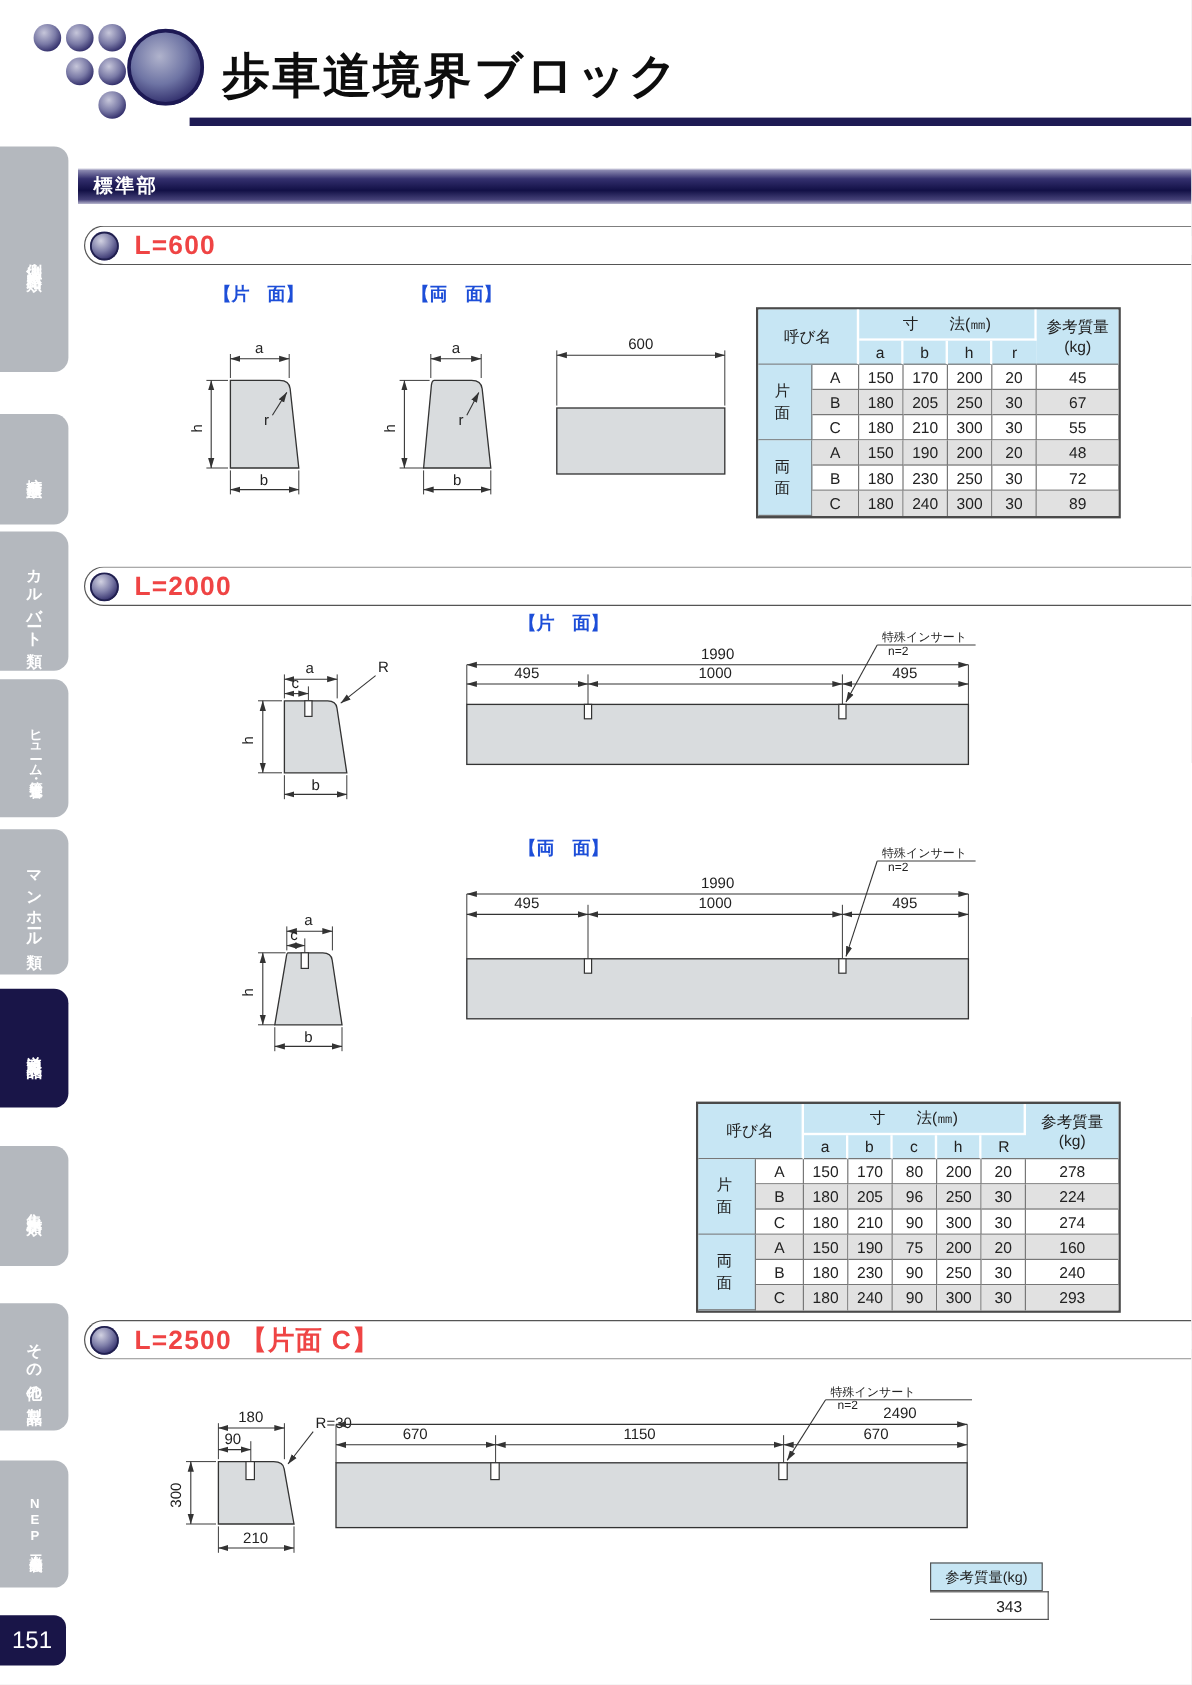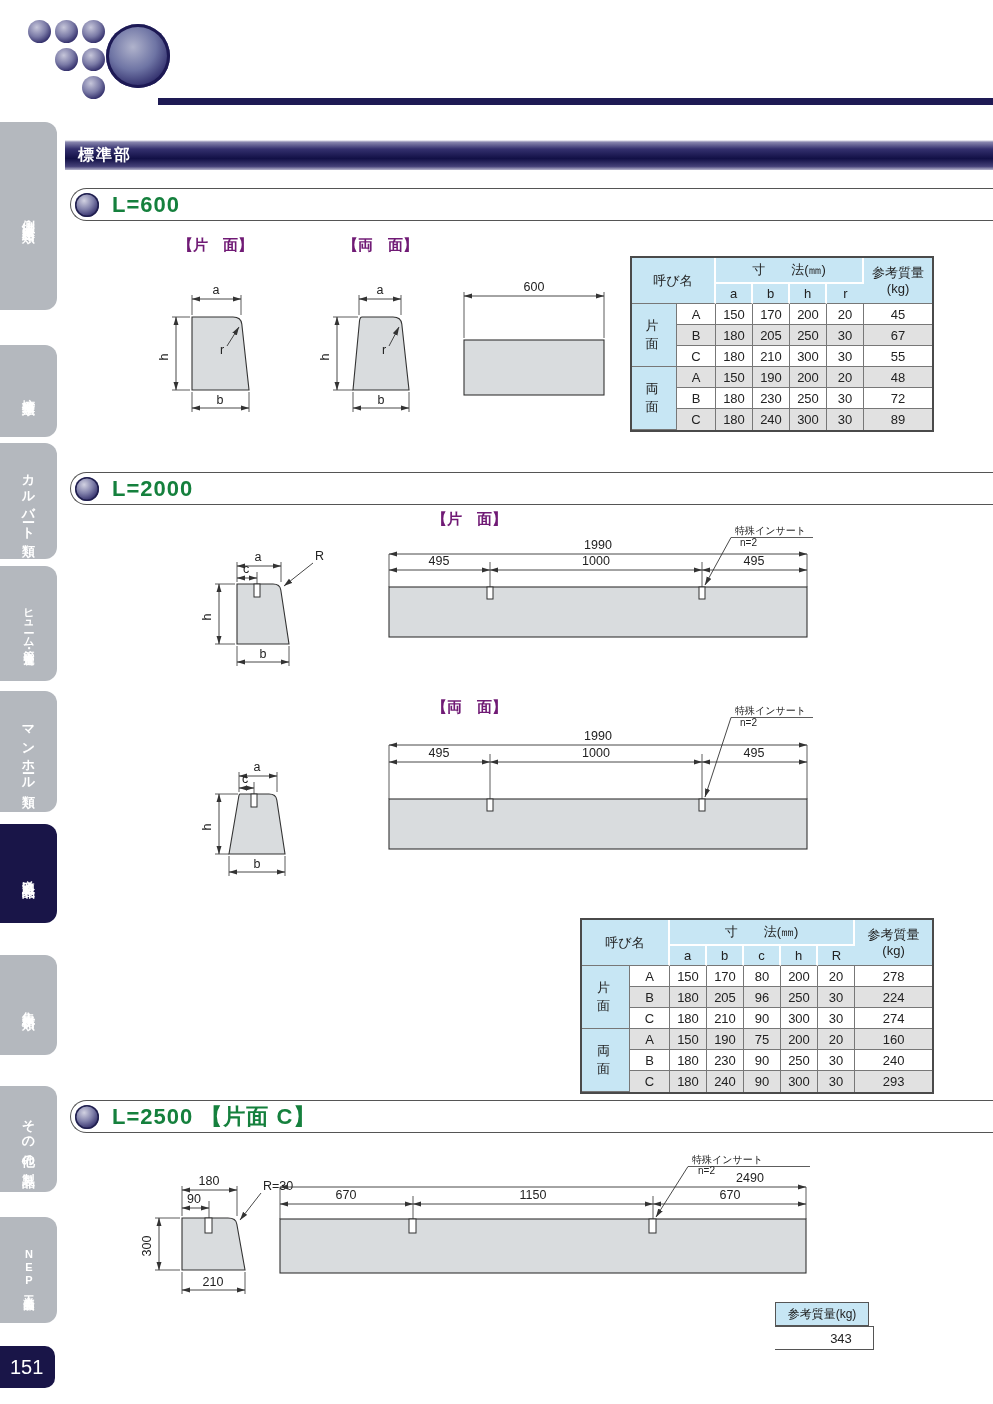--- a/index.html
+++ b/index.html
@@ -19,33 +19,33 @@
   .band{position:absolute;left:65px;right:0;top:140px;height:30px;
     background:linear-gradient(180deg,#ffffff 0%,#8886ae 7%,#34306e 30%,#121046 62%,#454178 88%,#b9b8cf 100%);
     display:flex;align-items:center;}
   .band span{color:#fff;font-size:16px;font-weight:bold;padding-left:13px;letter-spacing:2px;}
   
   .sec-head{position:absolute;left:70px;right:0;height:33px;border:1px solid #555;border-right:none;
     border-radius:17px 0 0 17px;display:flex;align-items:center;background:#fff;box-sizing:border-box;}
   .sphere{width:24px;height:24px;border-radius:50%;margin-left:4px;flex:0 0 auto;
     background:radial-gradient(circle at 38% 32%, #d2d2e2 0%, #8080aa 40%, #2a2664 78%, #131048 100%);
     box-shadow:inset 0 0 0 1.5px #21204f;}
-  .sec-title{margin-left:13px;font-size:22px;font-weight:bold;color:#15803d;letter-spacing:1px;white-space:nowrap;}
+  .sec-title{margin-left:13px;font-size:22px;font-weight:bold;color:#ef4444;letter-spacing:1px;white-space:nowrap;}
   
   .tab{position:absolute;left:0;width:57px;background:#b4b8be;border-radius:0 12px 12px 0;
     display:flex;align-items:center;justify-content:center;}
   .tab span{writing-mode:vertical-rl;text-orientation:upright;color:#fff;font-size:13px;
     font-weight:bold;letter-spacing:2px;line-height:1;}
   .tab.small span{font-size:11px;letter-spacing:1px;}
   .tab.active{background:#191548;}
   #page-num{position:absolute;left:0;top:1346px;width:55px;height:42px;background:#191548;
     border-radius:0 10px 10px 0;display:flex;align-items:center;color:#fff;font-size:20px;padding-left:10px;
     box-sizing:border-box;}
   
-  .dlabel{position:absolute;font-size:15px;font-weight:bold;color:#701a75;white-space:nowrap;}
+  .dlabel{position:absolute;font-size:15px;font-weight:bold;color:#1d4ed8;white-space:nowrap;}
   
   .tbl{position:absolute;border-collapse:separate;border-spacing:0;border:2px solid #4a4a4a;
     table-layout:fixed;background:#fff;}
   .tbl td{border-right:1px solid #777;border-bottom:1px solid #777;text-align:center;
     vertical-align:middle;font-size:13px;color:#222;padding:0;overflow:hidden;}
   .tbl tr td:last-child{border-right:none;}
   .tbl tr.last td{border-bottom:none;}
   .tbl td.hd{background:#c7e6f4;}
   .tbl td.hdw{border-right:2px solid #fff;}
   .tbl td.hdwb{border-bottom:2px solid #fff;}
@@ -87,20 +87,21 @@
 
   <div class="abs" style="left:0;top:0;width:180px;height:110px;">
     <span class="circle-s" style="left:28px;top:20px;"></span>
     <span class="circle-s" style="left:55px;top:20px;"></span>
     <span class="circle-s" style="left:82px;top:20px;"></span>
     <span class="circle-s" style="left:55px;top:48px;"></span>
     <span class="circle-s" style="left:82px;top:48px;"></span>
     <span class="circle-s" style="left:82px;top:76px;"></span>
     <span class="circle-l" style="left:106px;top:24px;"></span>
   </div>
+  <h1 id="page-title">歩車道境界ブロック</h1>
   <div id="title-rule"></div>
 
   <div class="tab" style="top:122px;height:188px;">
       <span>側溝・水路類</span>
     </div>
   <div class="tab" style="top:345px;height:92px;">
       <span>擁壁類</span>
     </div>
   <div class="tab" style="top:443px;height:116px;">
       <span>カルバート類</span>

